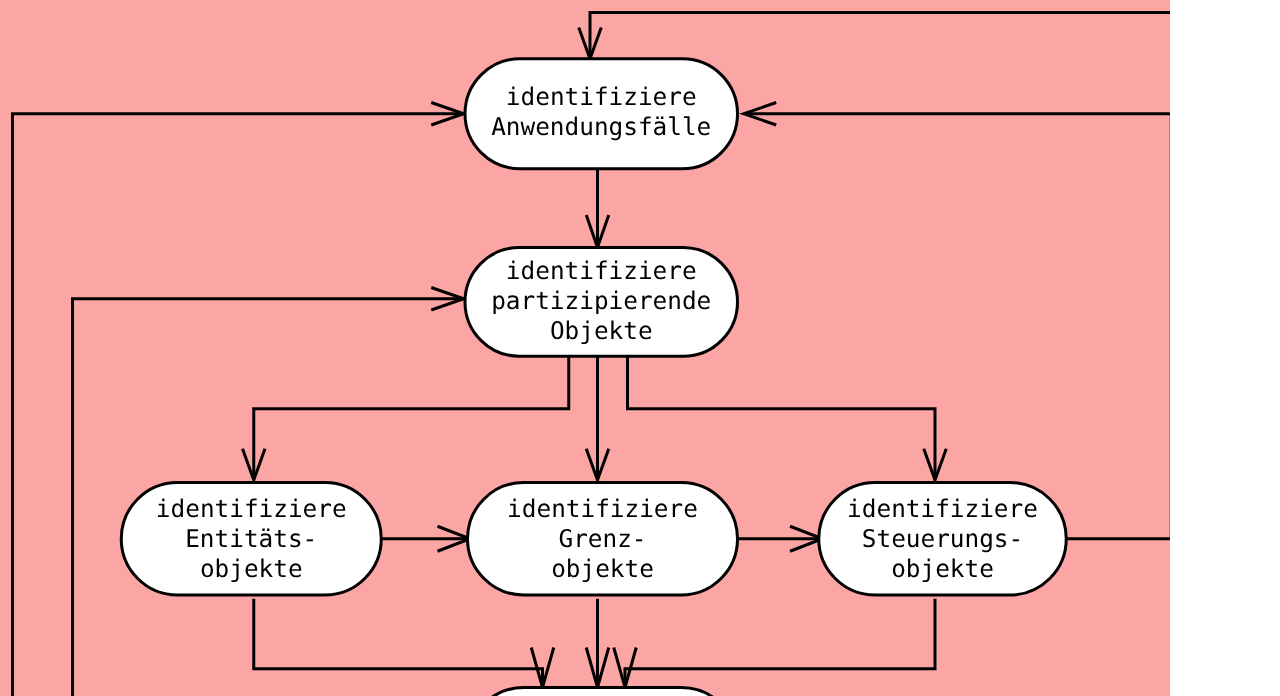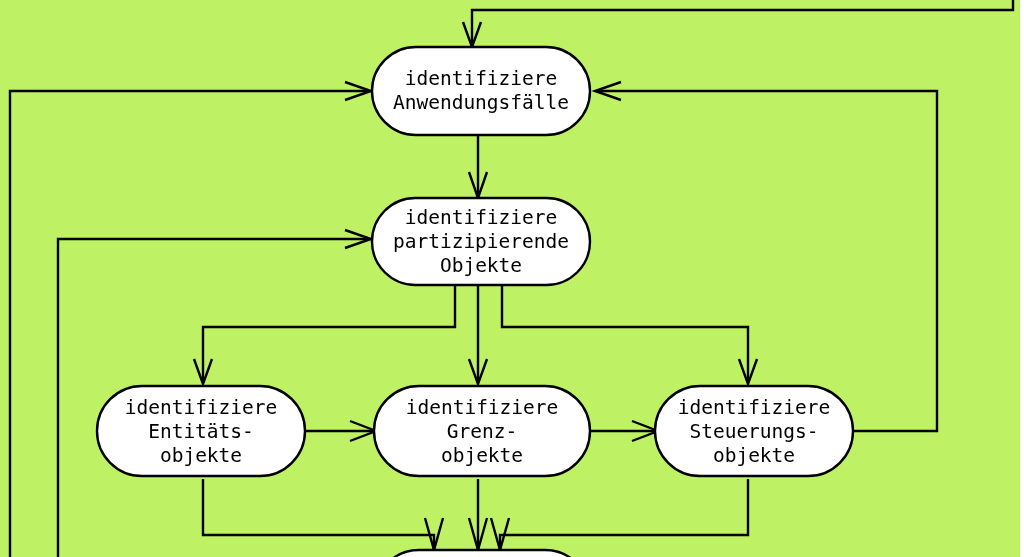--- a/index.html
+++ b/index.html
@@ -6,23 +6,23 @@
   html, body {
     margin: 0;
     padding: 0;
     background: #ffffff;
   }
   body {
     font-family: "DejaVu Sans Mono", monospace;
   }
   #diagram-root {
     position: relative;
-    width: 1020px;
+    width: 936px;
     height: 557px;
-    background: #bef264;
+    background: #fca5a5;
     overflow: hidden;
   }
   #diagram-svg {
     display: block;
     width: 1024px;
     height: 557px;
   }
   .node-shape {
     fill: #ffffff;
     stroke: #000000;

